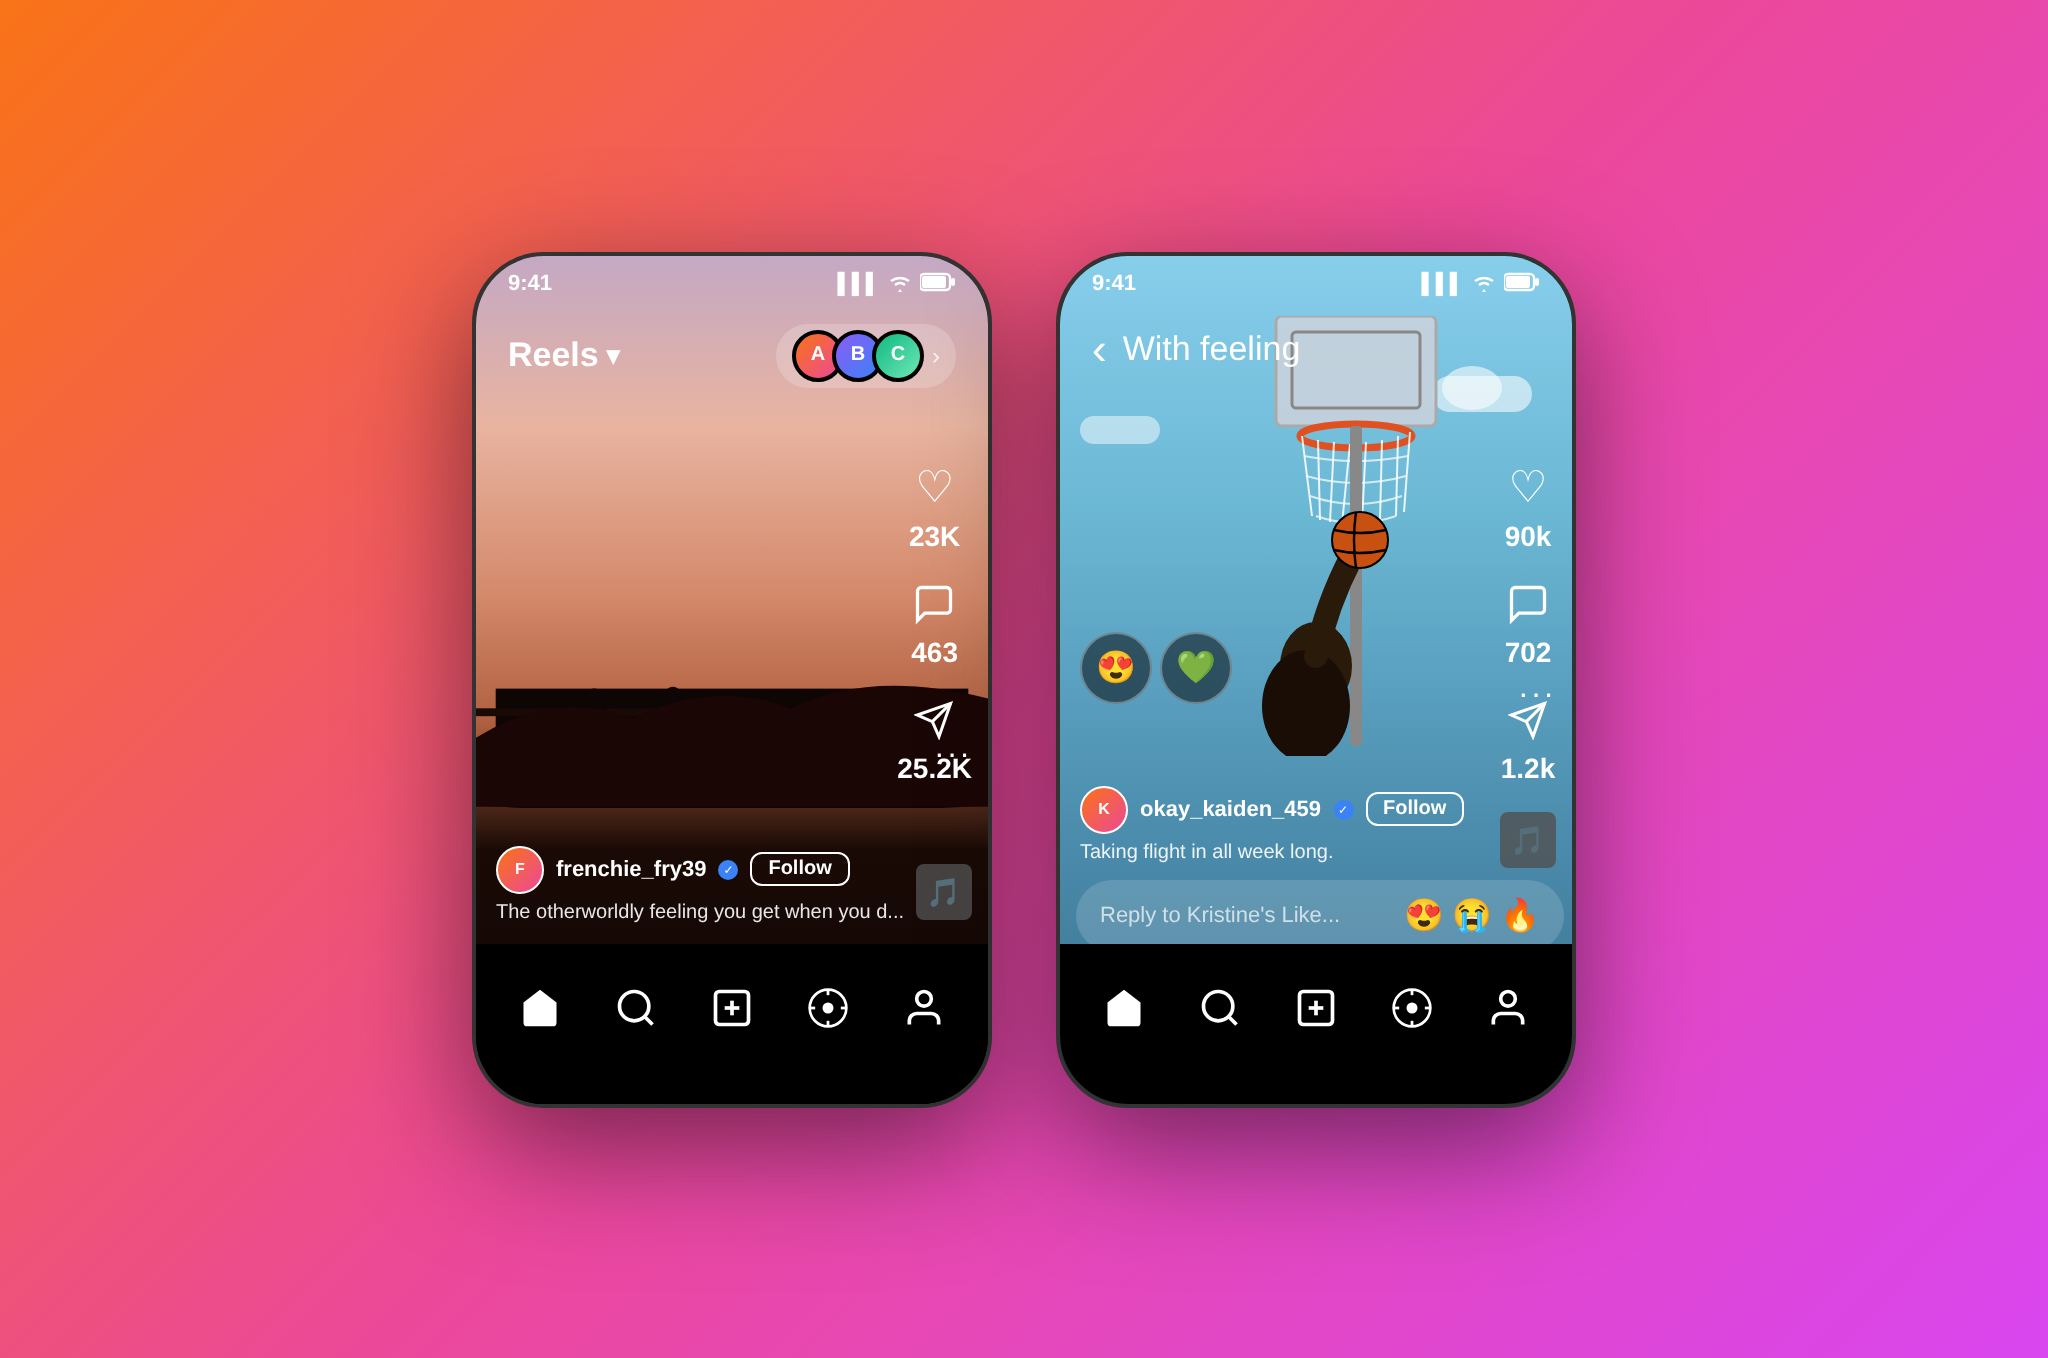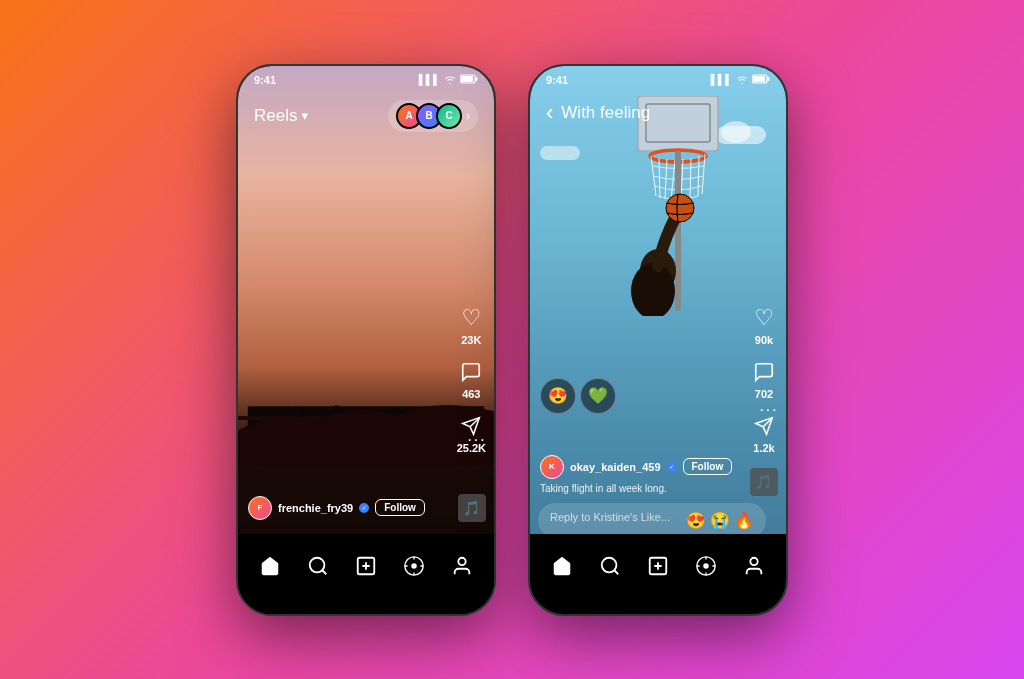--- a/index.html
+++ b/index.html
@@ -11,21 +11,21 @@
       background: linear-gradient(135deg, #f97316 0%, #ec4899 50%, #d946ef 100%);
       display: flex;
       align-items: center;
       justify-content: center;
       gap: 32px;
       font-family: -apple-system, BlinkMacSystemFont, 'Segoe UI', sans-serif;
     }
 
     .phone {
       width: 260px;
-      height: 552px;
+      height: 428px;
       background: #000;
       border-radius: 36px;
       overflow: hidden;
       position: relative;
       border: 2px solid #333;
       box-shadow: 0 20px 60px rgba(0,0,0,0.5);
       display: flex;
       flex-direction: column;
     }
 
@@ -64,21 +64,21 @@
       justify-content: space-between;
       align-items: center;
       color: white;
     }
 
     .header-title {
       display: flex;
       align-items: center;
       gap: 4px;
       font-size: 17px;
-      font-weight: 400;
+      font-weight: 700;
     }
 
     .header-back {
       display: flex;
       align-items: center;
       gap: 4px;
       font-size: 17px;
       color: white;
     }
 
@@ -194,21 +194,21 @@
     .action-icon {
       width: 28px;
       height: 28px;
       display: flex;
       align-items: center;
       justify-content: center;
       font-size: 22px;
     }
 
     .action-count {
-      font-size: 11px;
+      font-size: 14px;
       font-weight: 600;
       color: white;
     }
 
     
     .friend-reactions {
       position: absolute;
       bottom: 200px;
       left: 10px;
       display: flex;
@@ -335,27 +335,27 @@
       height: 36px;
       color: white;
       font-size: 20px;
     }
 
     
     .reply-bar {
       position: absolute;
       bottom: 76px;
       left: 8px;
-      right: 20px;
+      right: 4px;
       background: rgba(255,255,255,0.15);
       border-radius: 20px;
       padding: 8px 12px;
       display: flex;
       justify-content: space-between;
-      align-items: flex-start;
+      align-items: center;
       z-index: 10;
     }
 
     .reply-text {
       color: rgba(255,255,255,0.7);
       font-size: 11px;
     }
 
     .reply-emojis {
       display: flex;
@@ -456,20 +456,21 @@
 
   <div class="more-dots" style="bottom: 165px;">···</div>
 
   <div class="user-info">
     <div class="user-row">
       <div class="user-avatar">F</div>
       <span class="username">frenchie_fry39</span>
       <div class="verified-badge">✓</div>
       <button class="follow-btn">Follow</button>
     </div>
+    <div class="caption">The otherworldly feeling you get when you d...</div>
   </div>
 
   <div class="music-note">
     <div style="width:28px;height:28px;background:rgba(80,80,80,0.8);border-radius:4px;display:flex;align-items:center;justify-content:center;font-size:14px;">🎵</div>
   </div>
 
   <div class="bottom-nav">
     <div class="nav-item">
       <svg width="22" height="22" viewBox="0 0 24 24" fill="white">
           <path d="M3 9l9-7 9 7v11a2 2 0 0 1-2 2H5a2 2 0 0 1-2-2z"></path>

